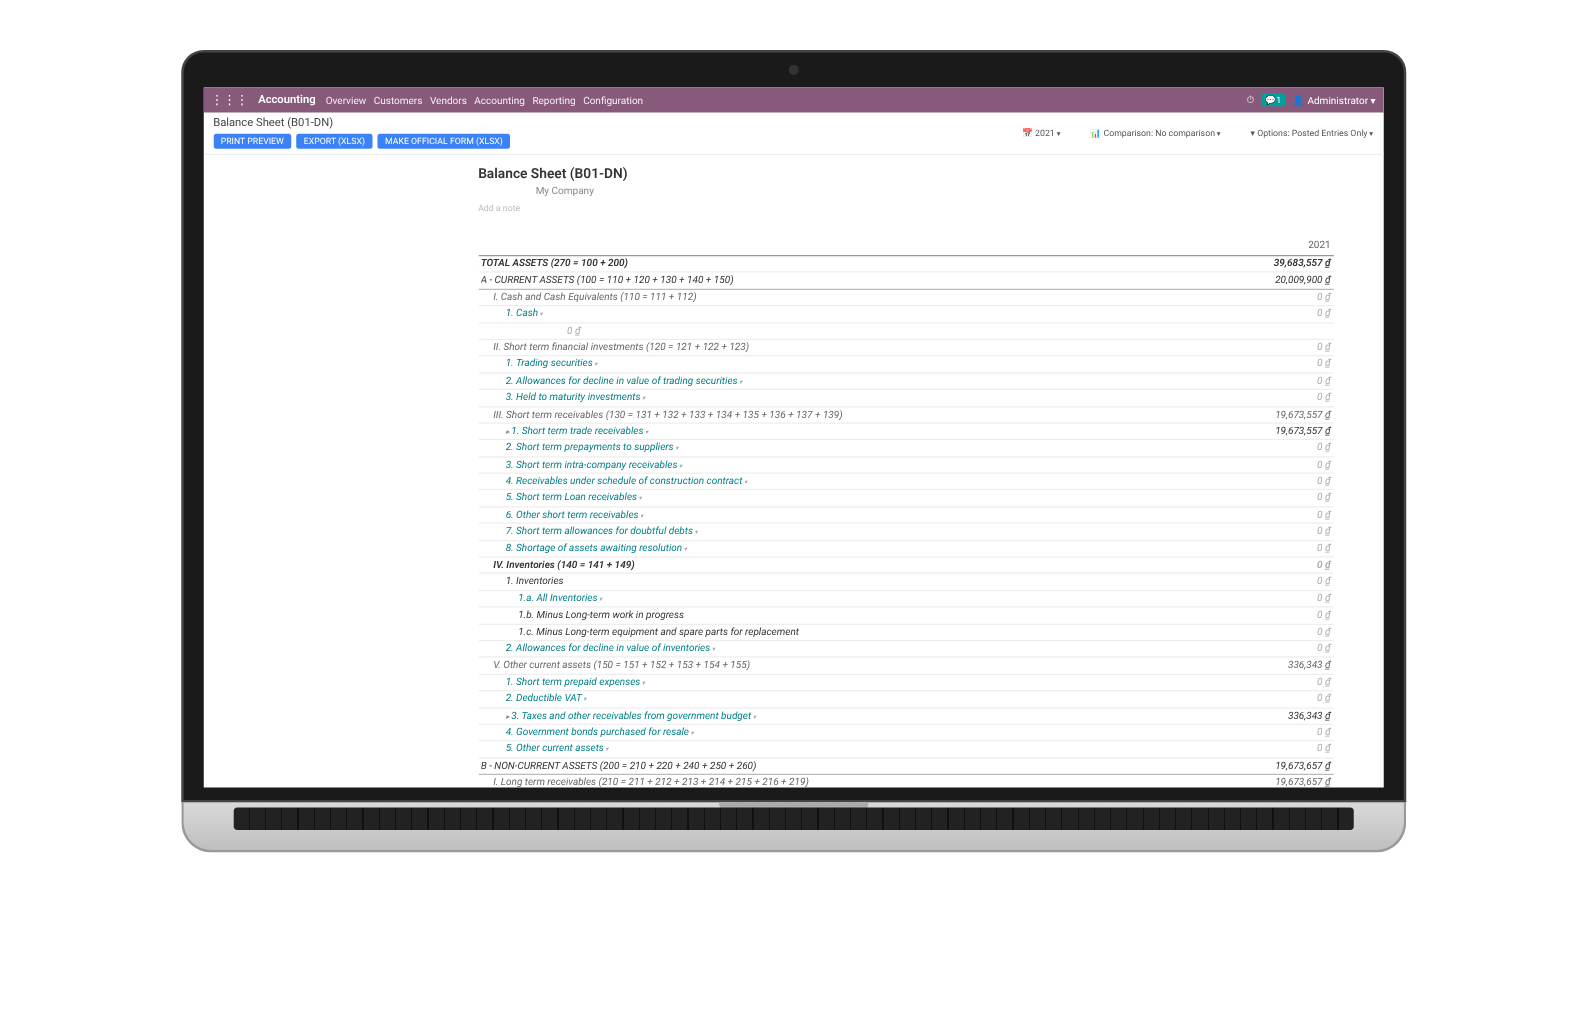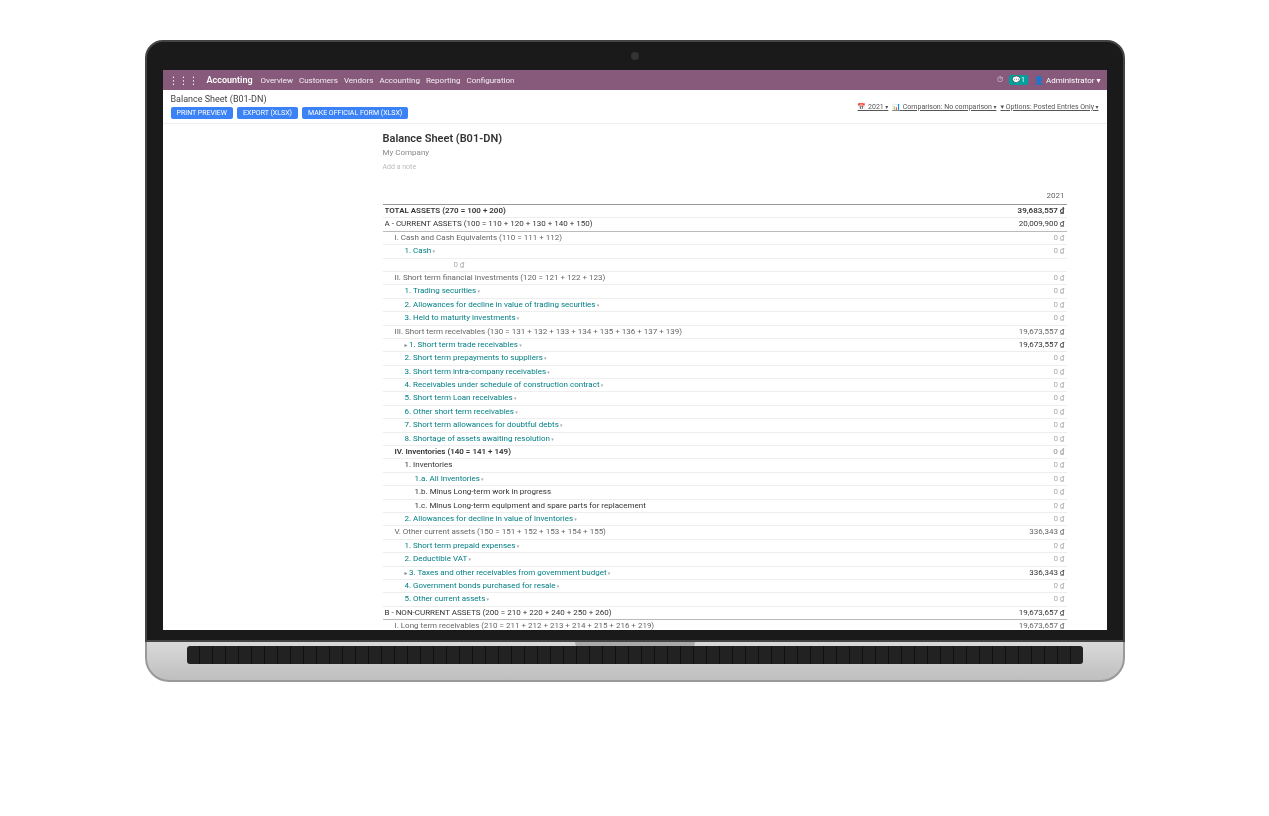--- a/index.html
+++ b/index.html
@@ -90,49 +90,49 @@
   .btn {
     background: #3b82f6;
     color: #fff;
     padding: 2px 6px;
     font-size: 7px;
     border-radius: 2px;
     cursor: pointer;
     display: inline-block;
   }
   .subhead-right {
-    display: flex; gap: 4px; font-size: 7px; color: #555;
+    display: flex; gap: 24px; font-size: 7px; color: #555;
     align-items: center;
-    text-decoration: underline;
   }
   .subhead-right .caret::after { content: " ▾"; font-size: 6px; }
 
   
   .report {
     padding: 8px 40px 8px 220px;
   }
   .rtitle { font-size: 11px; font-weight: 600; margin-bottom: 3px; }
-  .rcompany { font-size: 8px; color: #888; margin-bottom: 6px; }
+  .rcompany { font-size: 8px; color: #888; margin-bottom: 6px; margin-left: 46px; }
   .addnote { font-size: 7px; color: #bbb; margin-bottom: 20px; }
   .yearhead {
     text-align: right;
     font-size: 8px;
     color: #666;
     padding-right: 2px;
     padding-bottom: 4px;
     border-bottom: 1px solid #999;
     margin-bottom: 0;
   }
   .row {
     display: flex;
     justify-content: space-between;
     align-items: center;
     border-bottom: 1px solid #eee;
     padding: 1px 2px;
     line-height: 1.3;
+    font-style: italic;
   }
   .row.total { font-weight: 600; }
   .row.section { font-weight: 400; border-bottom: 1px solid #bbb; gap: 34px; }
   .row.sub { color: #666; align-items: center; }
   .row .label { flex: 1; text-align: left; white-space: nowrap; overflow: hidden; text-overflow: ellipsis; }
   .row .val { text-align: right; min-width: 80px; white-space: nowrap; }
   .link { color: #017e84; cursor: pointer; }
   .link::after { content: " ▾"; font-size: 5px; color: #aaa; }
   .expand::before { content: "▸ "; color: #888; font-size: 6px; }
   .zero { color: #aaa; }

